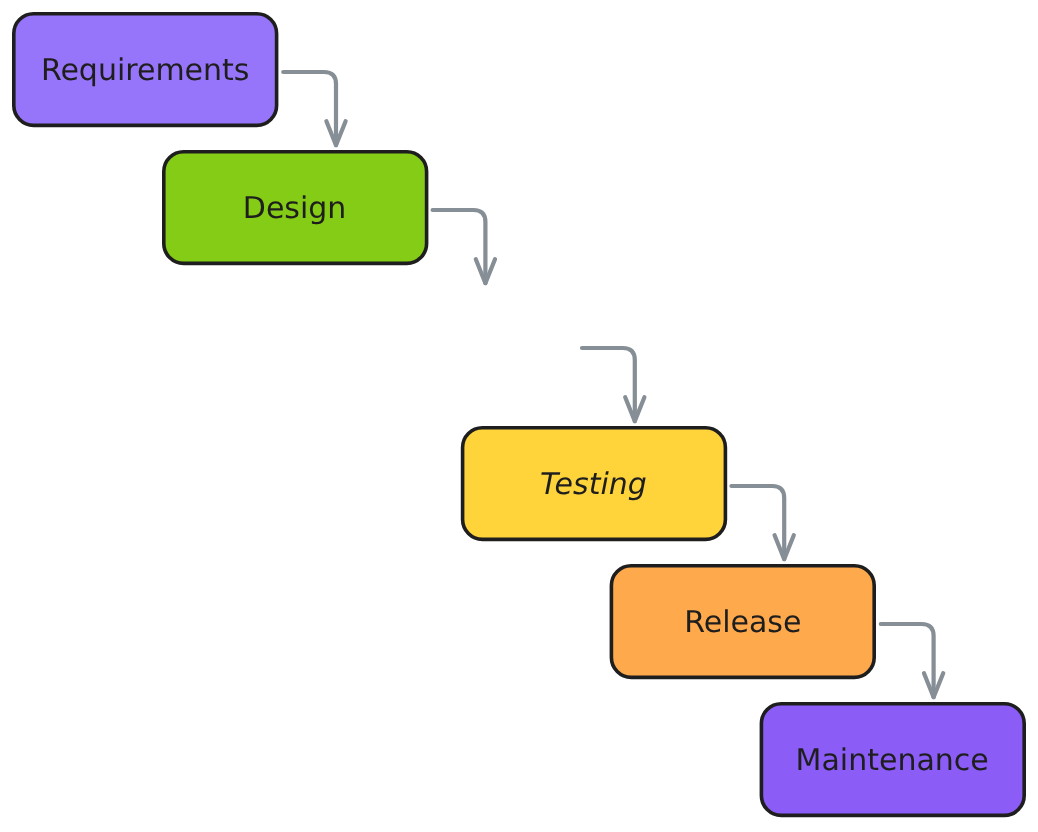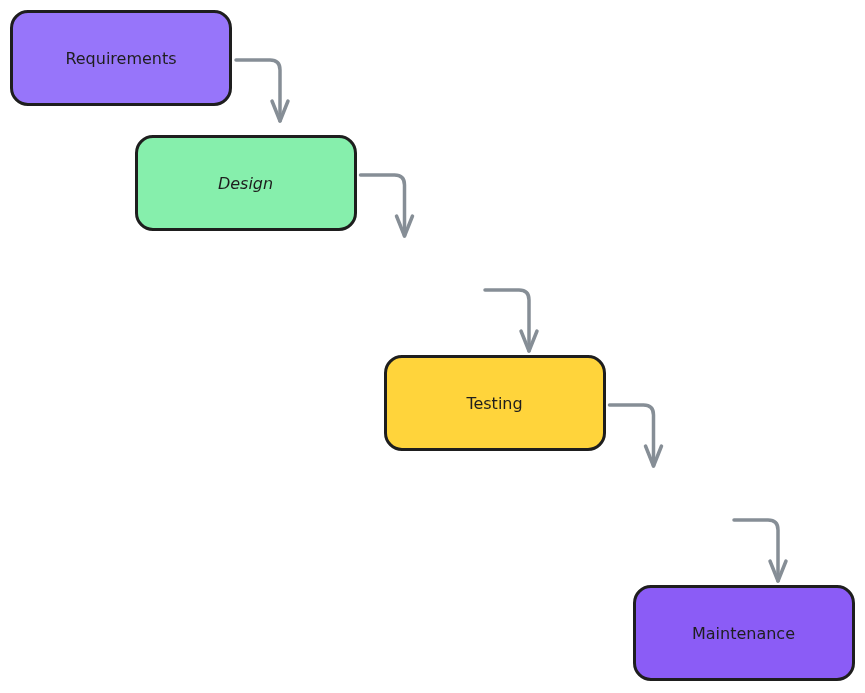--- a/index.html
+++ b/index.html
@@ -2,21 +2,21 @@
 <html><head>
 <meta charset="utf-8">
 <style>
   html, body { margin:0; padding:0; background:#ffffff; }
   body { width:865px; height:693px; position:relative; overflow:hidden; font-family:"DejaVu Sans", sans-serif; }
   #stage { position:absolute; left:0; top:0; width:865px; height:693px; }
   .node {
     position:absolute; width:222px; height:96px; box-sizing:border-box;
     border:3px solid #1e1e1e; border-radius:18px;
     display:flex; align-items:center; justify-content:center;
-    font-size:16px; color:#1e1e1e; cursor:pointer;
+    font-size:25px; color:#1e1e1e; cursor:pointer;
   }
   svg.arrows { position:absolute; left:0; top:0; }
 </style>
 </head>
 <body>
 
 <div id="stage">
   <svg class="arrows" width="865" height="693">
       <g>
         <path d="M236,60 L270,60 Q280,60 280,70 L280,121" fill="none" stroke="#868e96" stroke-width="3.5" stroke-linecap="round" stroke-linejoin="round"></path>
@@ -35,22 +35,25 @@
         <path d="M645.5,446 L653.5,466 L661.5,446" fill="none" stroke="#868e96" stroke-width="3.5" stroke-linecap="round" stroke-linejoin="round"></path>
       </g>
       <g>
         <path d="M734,520 L768,520 Q778,520 778,530 L778,581" fill="none" stroke="#868e96" stroke-width="3.5" stroke-linecap="round" stroke-linejoin="round"></path>
         <path d="M770,561 L778,581 L786,561" fill="none" stroke="#868e96" stroke-width="3.5" stroke-linecap="round" stroke-linejoin="round"></path>
       </g>
     </svg>
 <div class="node" style="left: 10px; top: 10px; background: rgb(151, 117, 250); border-color: rgb(30, 30, 30);">
       <span>Requirements</span>
     </div>
-    <div class="node" style="left: 134.5px; top: 135px; background: #86efac; border-color: rgb(30, 30, 30); font-style: italic;">
+    <div class="node" style="left: 134.5px; top: 125px; background: #84cc16; border-color: rgb(30, 30, 30);">
       <span>Design</span>
     </div>
-    <div class="node" style="left: 383.5px; top: 355px; background: rgb(255, 212, 59); border-color: rgb(30, 30, 30);">
+    <div class="node" style="left: 383.5px; top: 355px; background: rgb(255, 212, 59); border-color: rgb(30, 30, 30); font-style: italic;">
       <span>Testing</span>
+    </div>
+    <div class="node" style="left: 508px; top: 470px; background: rgb(255, 169, 77); border-color: rgb(30, 30, 30);">
+      <span>Release</span>
     </div>
     <div class="node" style="left: 632.5px; top: 585px; background: #8b5cf6; border-color: rgb(30, 30, 30);">
       <span>Maintenance</span>
     </div>
   </div>
 
 </body></html>

